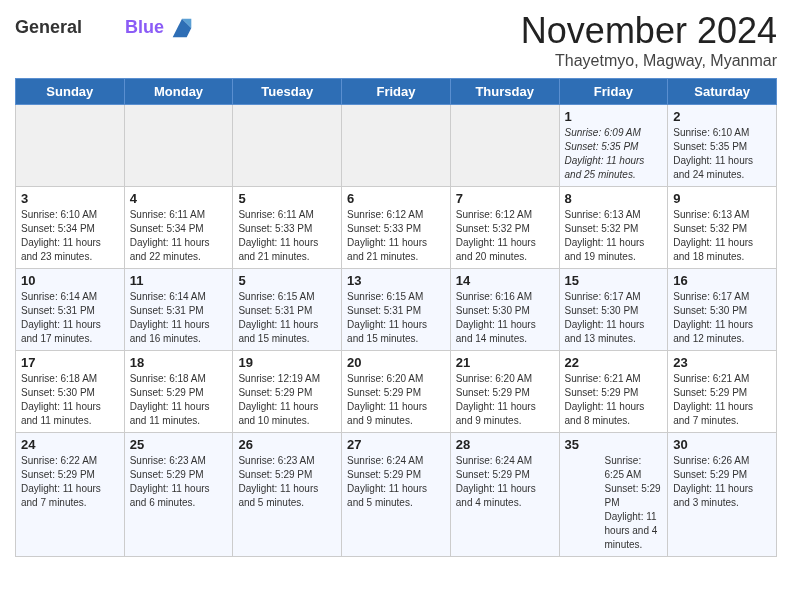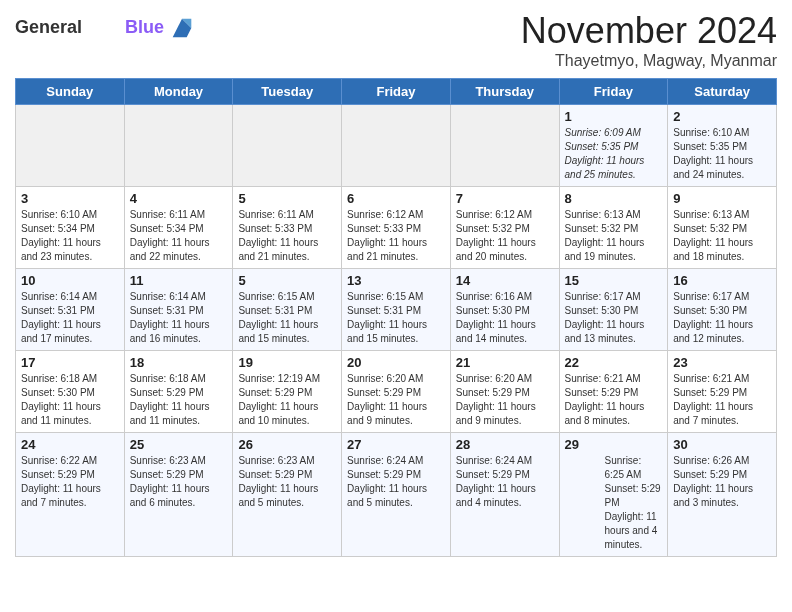--- a/index.html
+++ b/index.html
@@ -306,21 +306,21 @@
 Sunset: 5:29 PM
 Daylight: 11 hours and 5 minutes.</div>
         </td>
         <td>
           <span class="day-num">28</span>
           <div class="cell-text" style="white-space: pre-line;">Sunrise: 6:24 AM
 Sunset: 5:29 PM
 Daylight: 11 hours and 4 minutes.</div>
         </td>
         <td>
-          <span class="day-num">29</span>
+          <span class="day-num">35</span>
           <div class="cell-text" style="white-space: pre-line; margin-left: 40px;">Sunrise: 6:25 AM
 Sunset: 5:29 PM
 Daylight: 11 hours and 4 minutes.</div>
         </td>
         <td>
           <span class="day-num">30</span>
           <div class="cell-text" style="white-space: pre-line;">Sunrise: 6:26 AM
 Sunset: 5:29 PM
 Daylight: 11 hours and 3 minutes.</div>
         </td>

